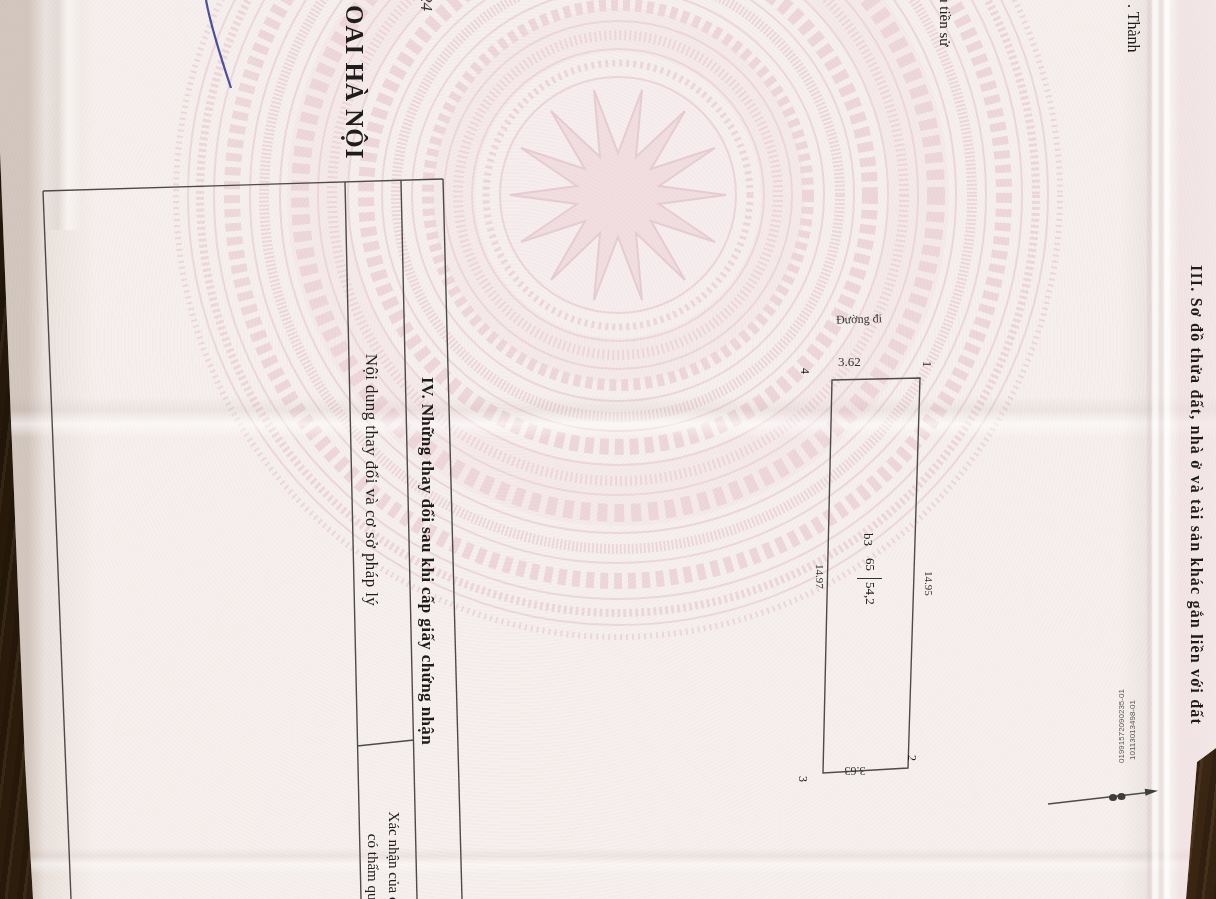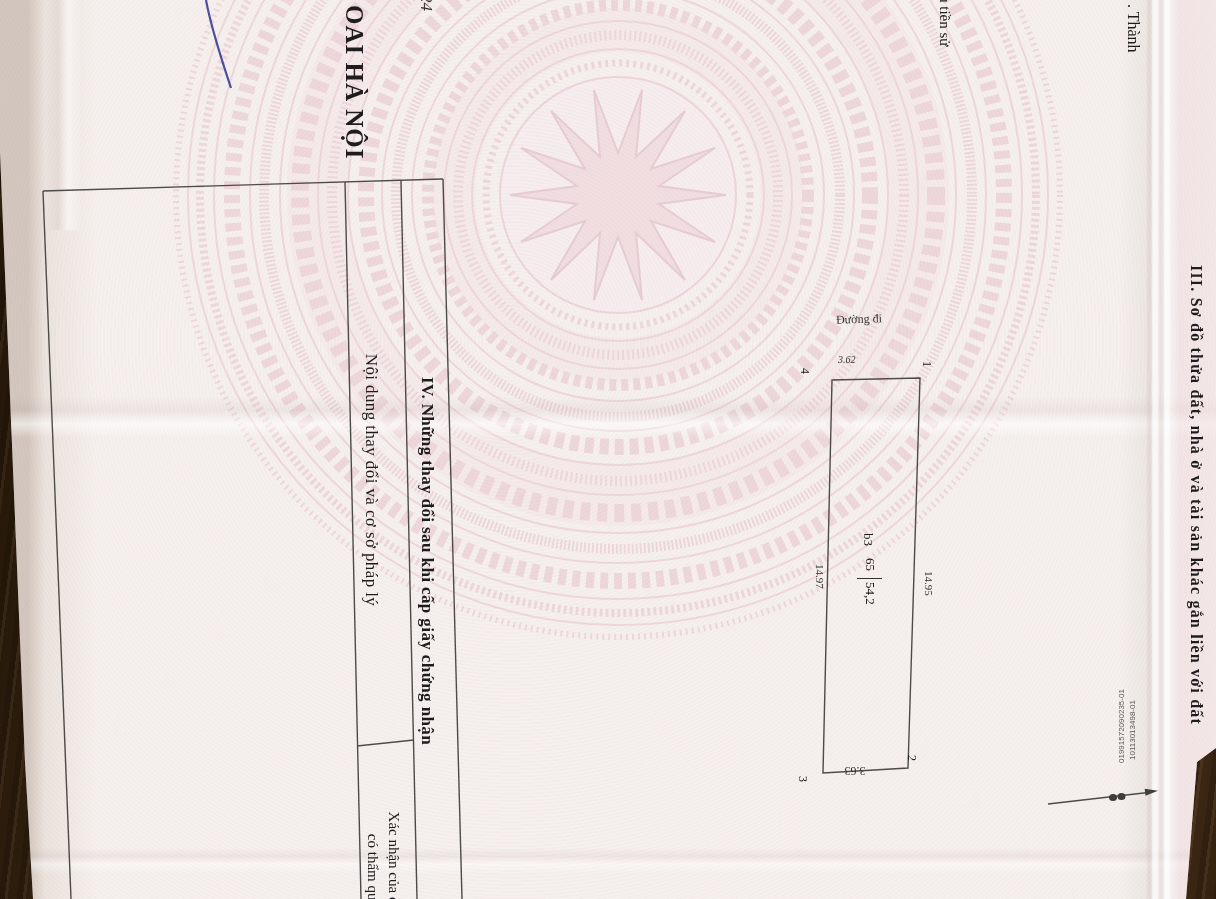--- a/index.html
+++ b/index.html
@@ -114,21 +114,21 @@
       <div>Xác nhận của cơ quan</div>
       <div>có thẩm quyền</div>
     </div>
 
     <div class="txt r90" style="left:436px;top:-6px;width:45px;font-size:17px;font-style:italic;color:#35332f;">24</div>
     <div class="txt r90 bold" style="left:368px;top:5px;width:185px;font-size:25px;letter-spacing:1px;">OAI HÀ NỘI</div>
     <div class="txt r90" style="left:1142px;top:4px;width:70px;font-size:16px;">. Thành</div>
     <div class="txt r90" style="left:953px;top:-5px;width:85px;font-size:15px;">u tiền sử</div>
 
     <div class="txt" style="left:836px;top:312px;font-size:12px;color:#33312f;transform:rotate(-2deg);">Đường đi</div>
-    <div class="txt" style="left:838px;top:354px;font-size:10px;color:#33312f;font-style:italic;">3.62</div>
+    <div class="txt" style="left:838px;top:354px;font-size:13px;color:#33312f;">3.62</div>
     <div class="txt r180 center" style="left:836px;top:763px;width:38px;font-size:12px;color:#33312f;">3.63</div>
     <div class="txt r90" style="left:935px;top:571px;width:36px;font-size:11px;color:#33312f;">14.95</div>
     <div class="txt r90" style="left:826px;top:564px;width:36px;font-size:11px;color:#33312f;">14.97</div>
     <div class="txt r90" style="left:934px;top:361px;width:16px;font-size:12px;">1</div>
     <div class="txt r90" style="left:812px;top:368px;width:16px;font-size:12px;">4</div>
     <div class="txt r90" style="left:919px;top:755px;width:16px;font-size:12px;">2</div>
     <div class="txt r90" style="left:810px;top:776px;width:16px;font-size:12px;">3</div>
 
     <div class="txt r90" style="left:876px;top:533px;width:22px;font-size:13px;">b3</div>
     <div class="txt r90" style="left:878px;top:558px;width:20px;font-size:13px;">65</div>

